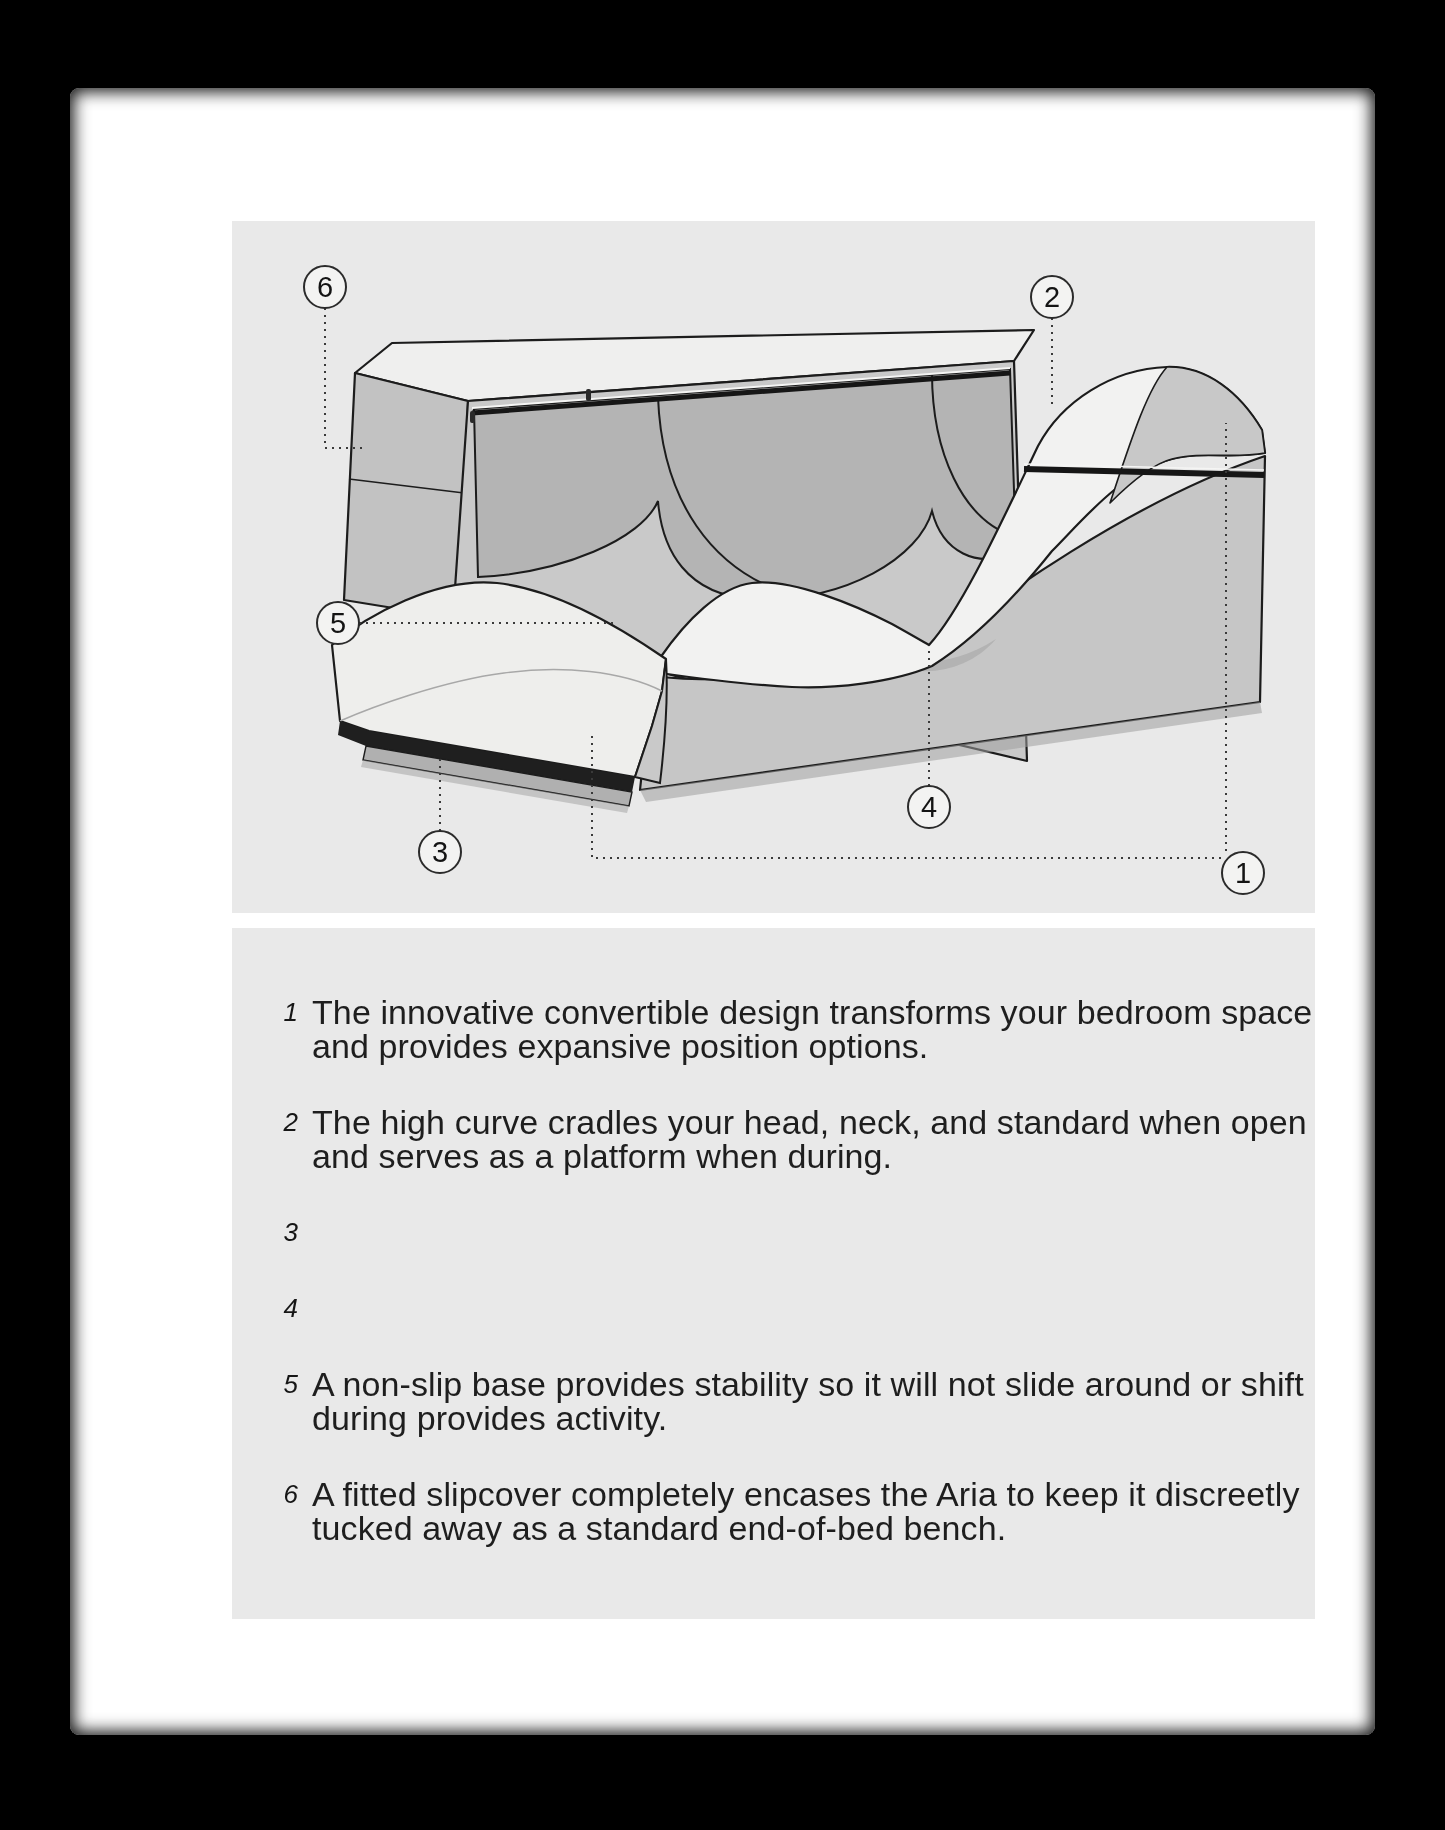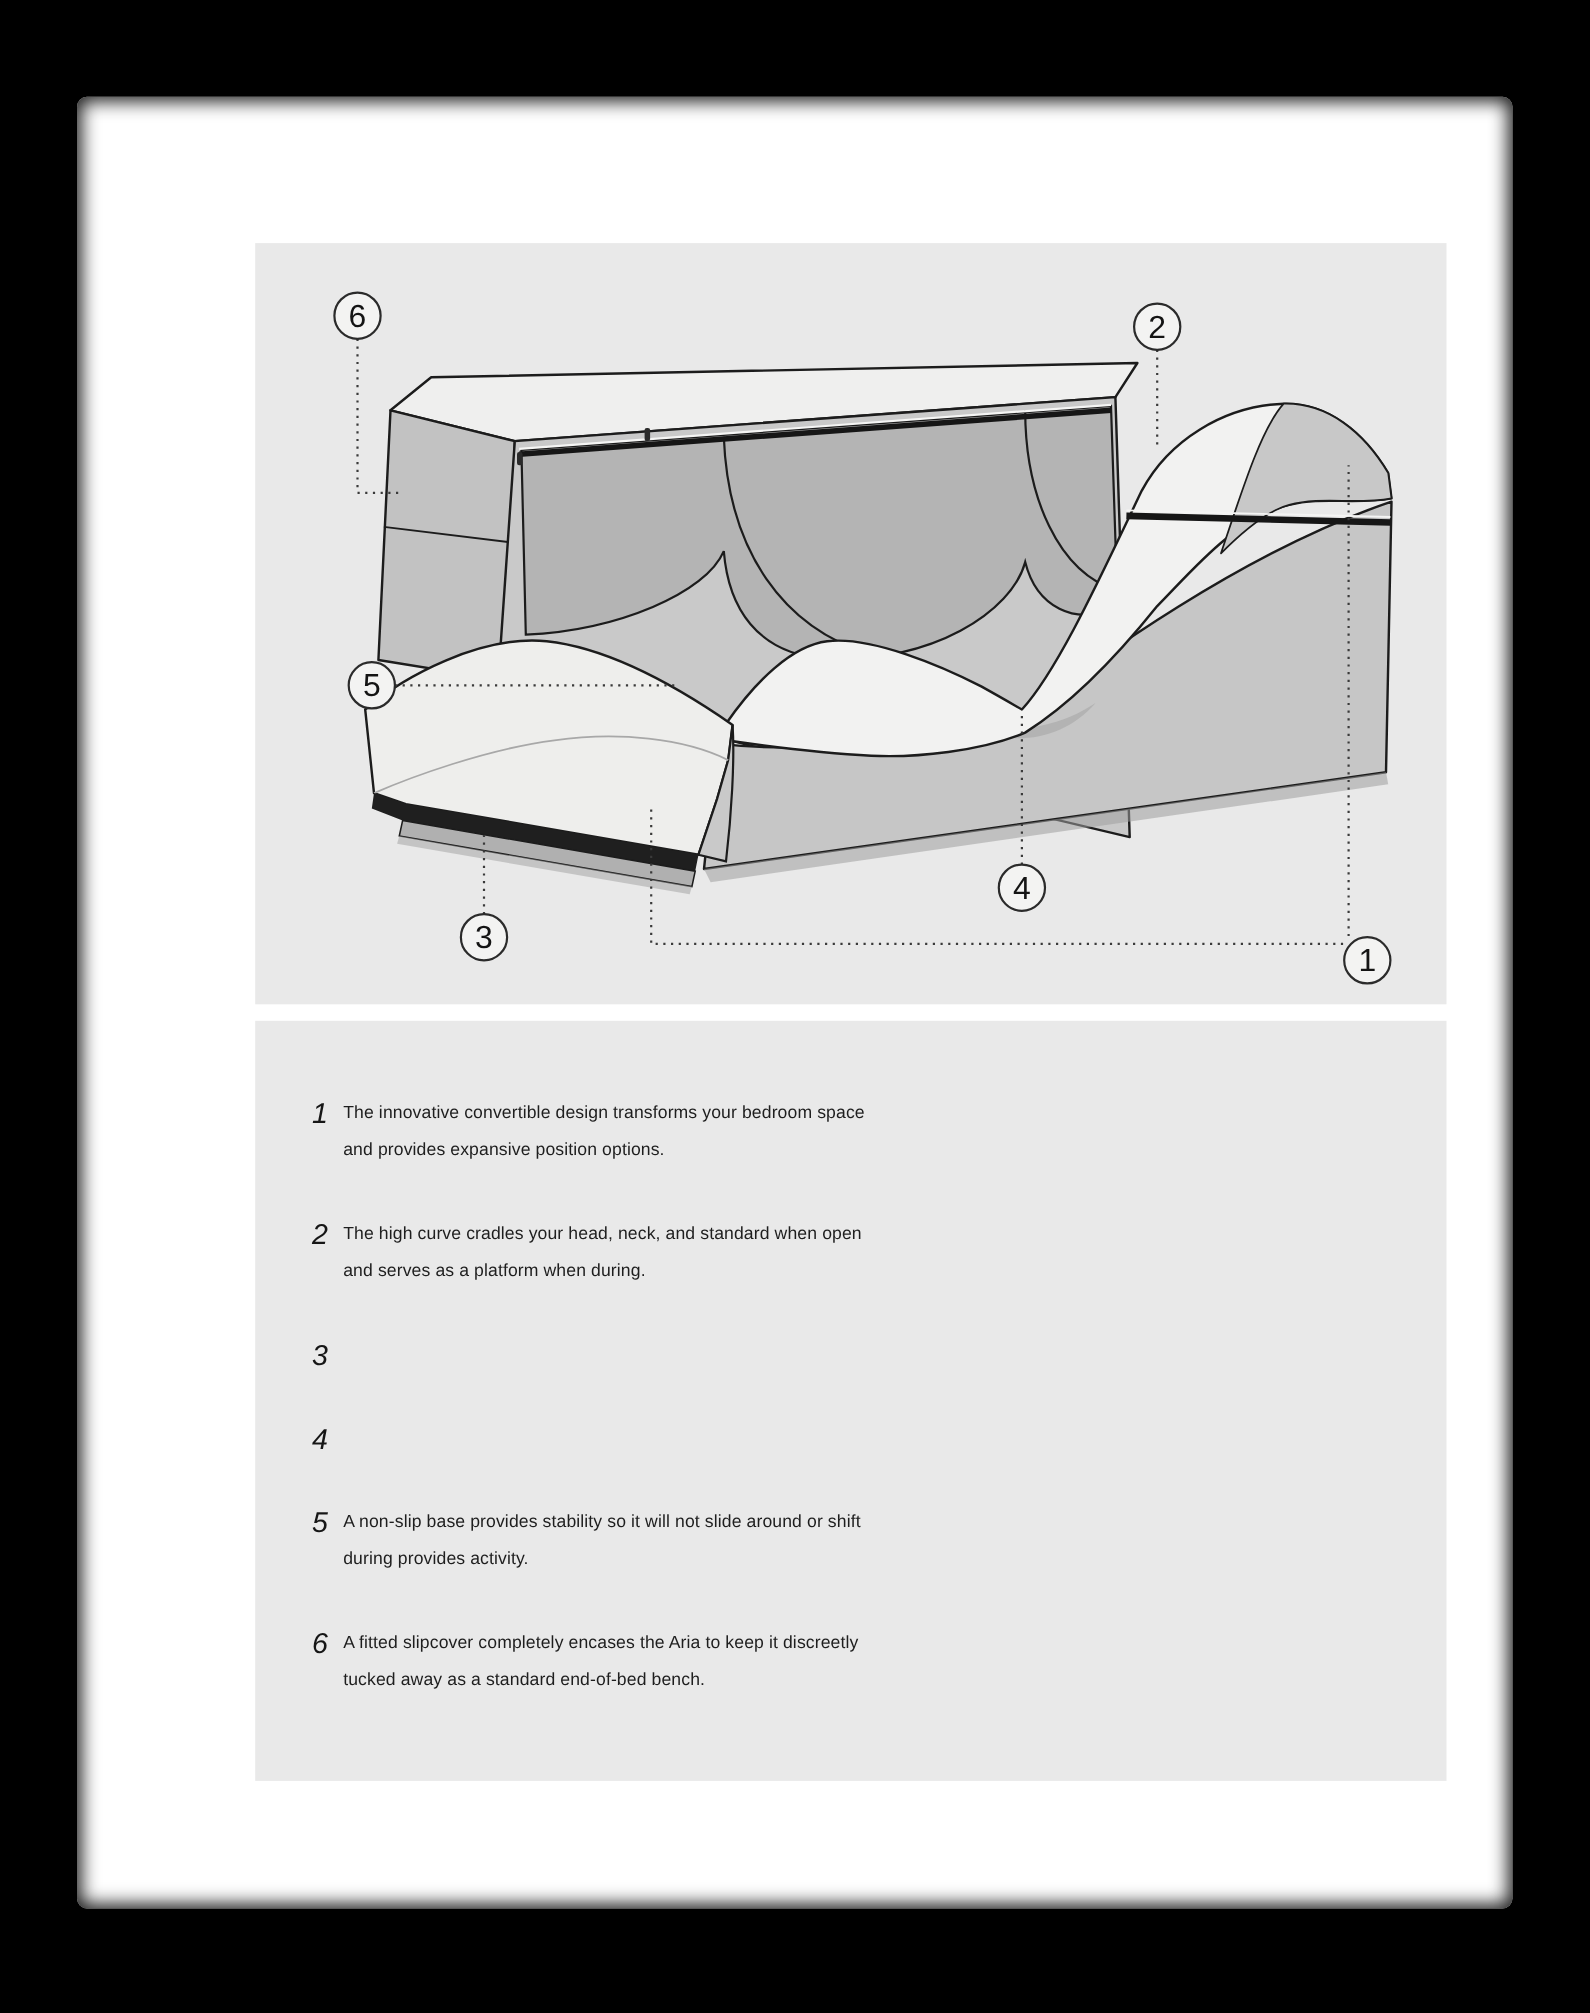--- a/index.html
+++ b/index.html
@@ -8,21 +8,21 @@
   .page{position:absolute;left:70px;top:88px;width:1305px;height:1647px;background:#fff;
         border-radius:9px;box-shadow:inset 0 0 16px 4px rgba(0,0,0,0.9);}
   .panel{position:absolute;left:162px;width:1083px;background:#e9e9e9;}
   .panel.illustration{top:133px;height:692px;}
   .panel.descriptions{top:840px;height:691px;}
   svg{display:block;}
   .list{padding-top:67px;}
   .item{display:flex;margin-bottom:42px;color:#1e1e1e;}
   .item .num{flex:none;width:66px;text-align:right;font-size:26px;line-height:34px;
              font-style:italic;color:#161616;}
-  .item .txt{margin-left:14px;font-size:16px;line-height:34px;letter-spacing:0.1px;}
+  .item .txt{margin-left:14px;font-size:34px;line-height:34px;letter-spacing:0.1px;}
   .item .txt div{white-space:nowrap;}
   .callout-num{font-size:29px;fill:#141414;}
 </style>
 </head>
 <body>
 
 <div class="stage">
   <div class="page">
 
     <div class="panel illustration">

